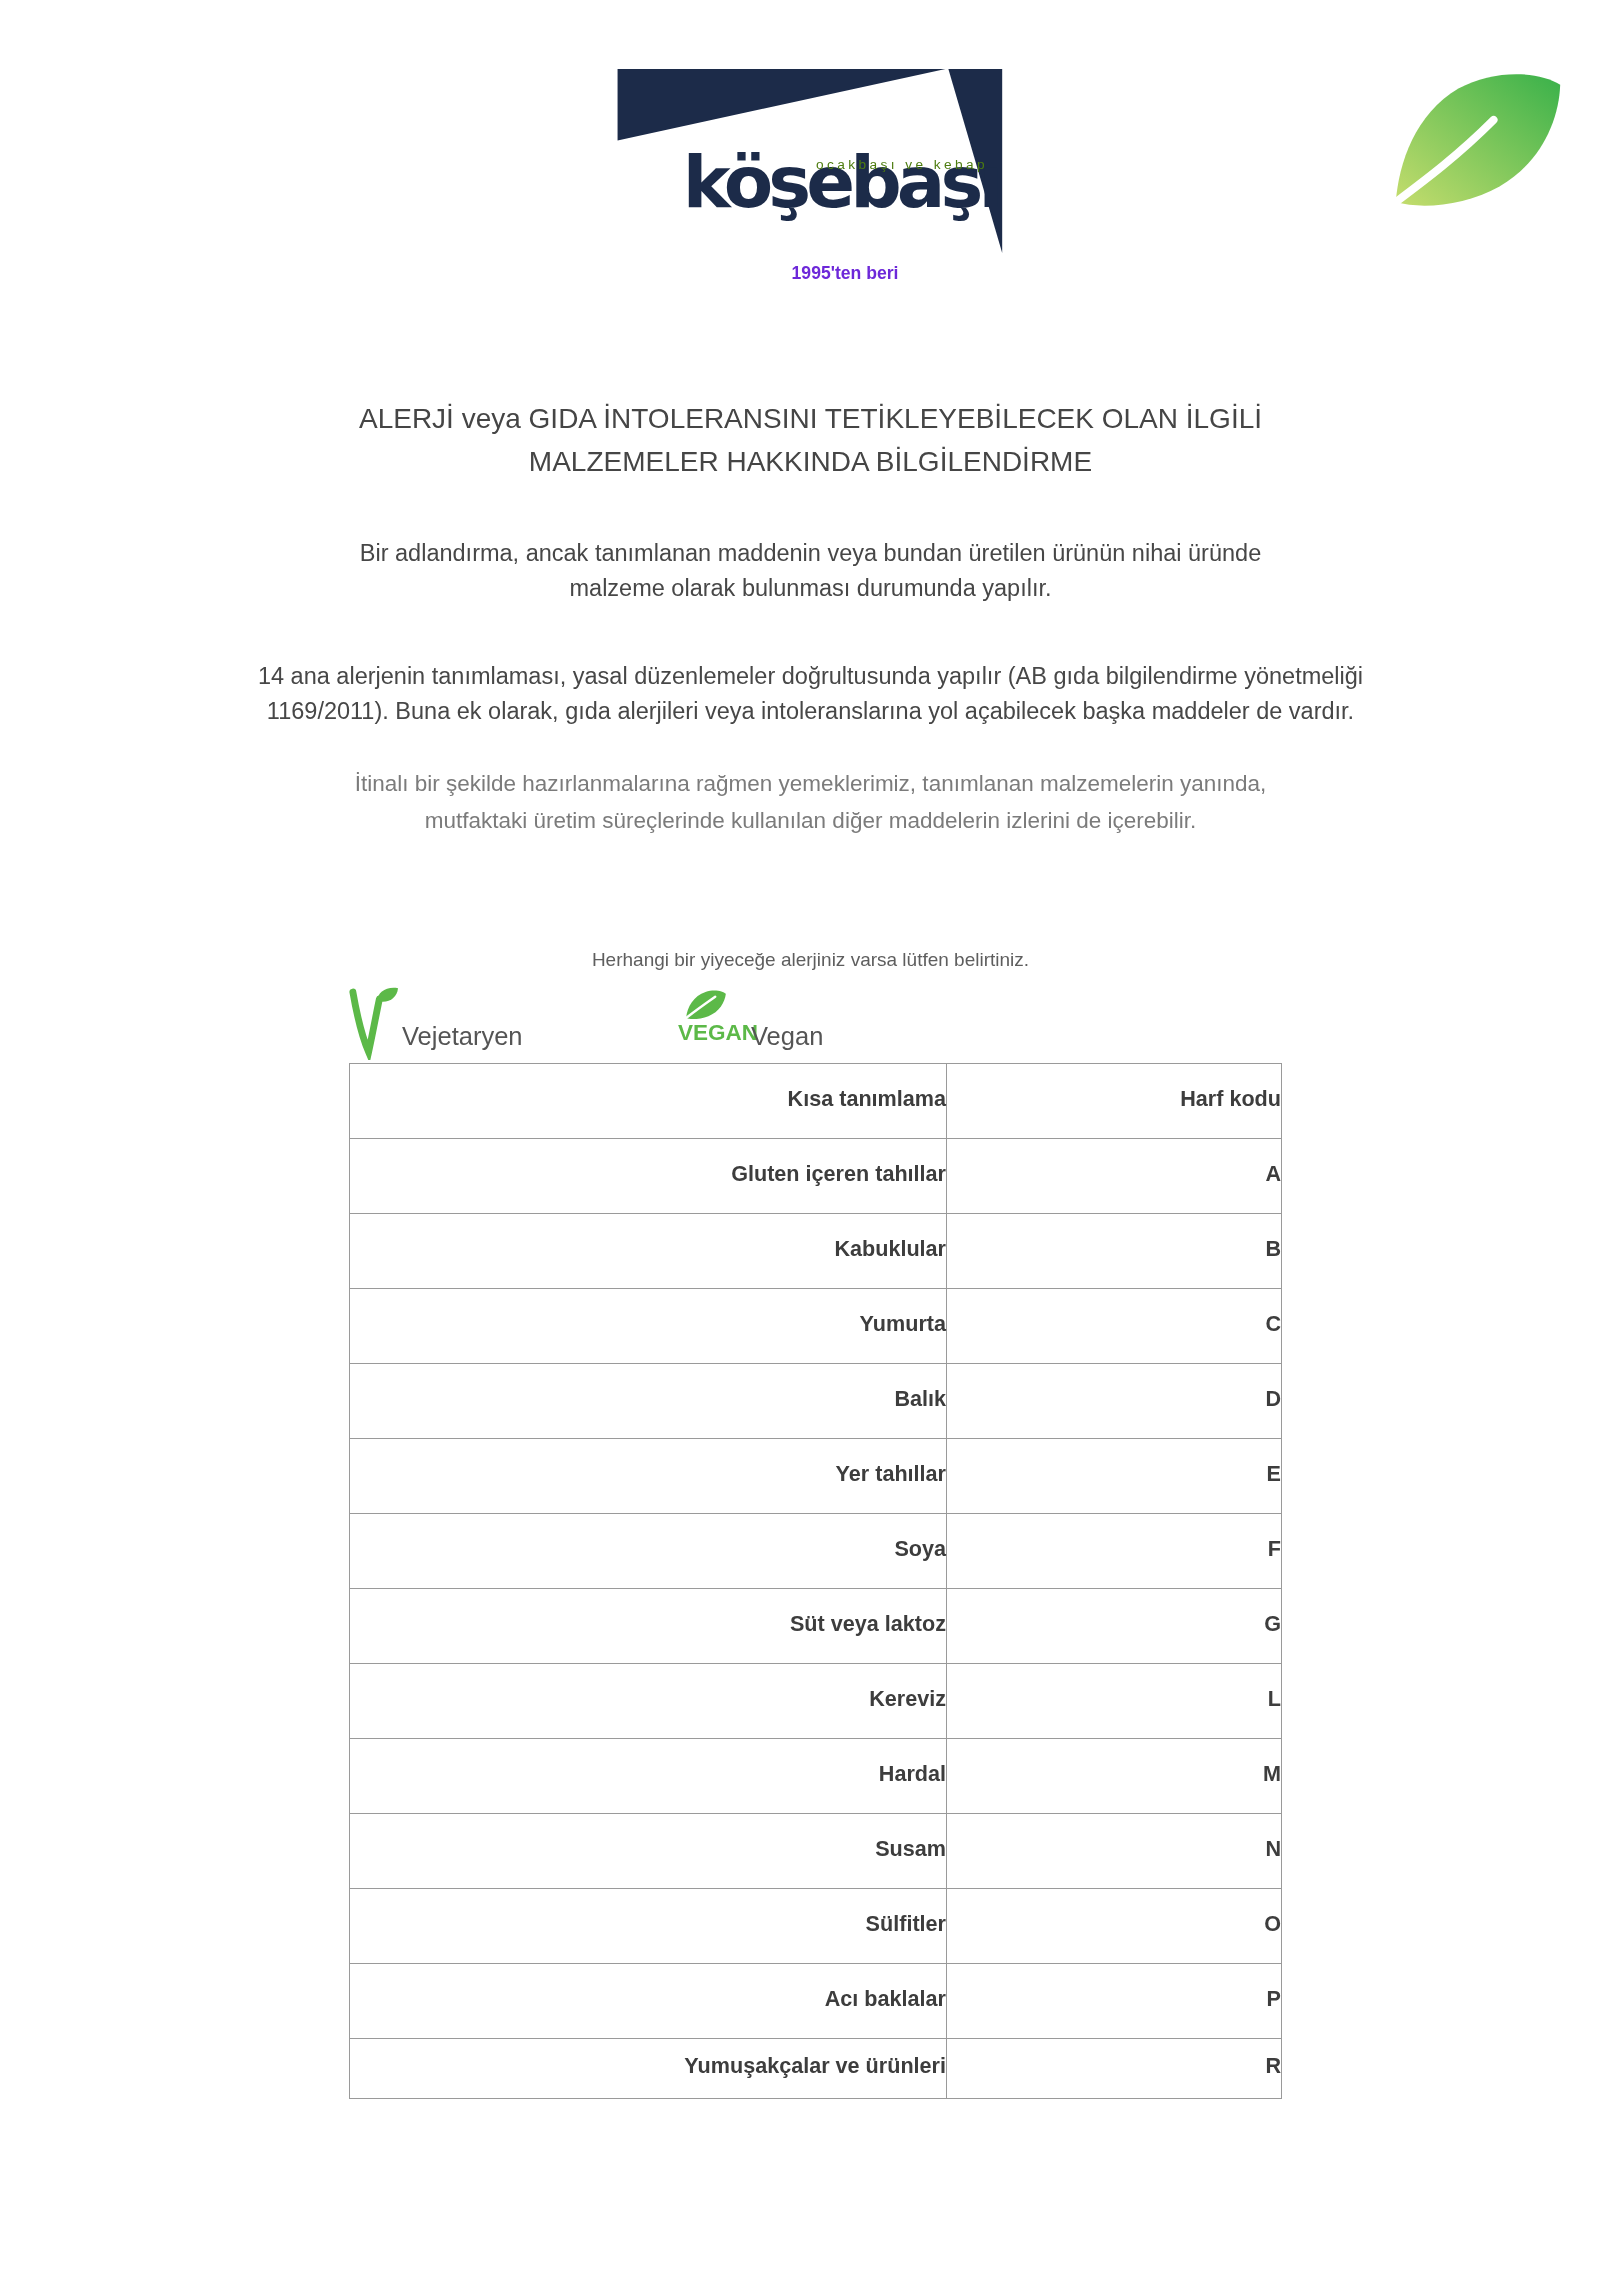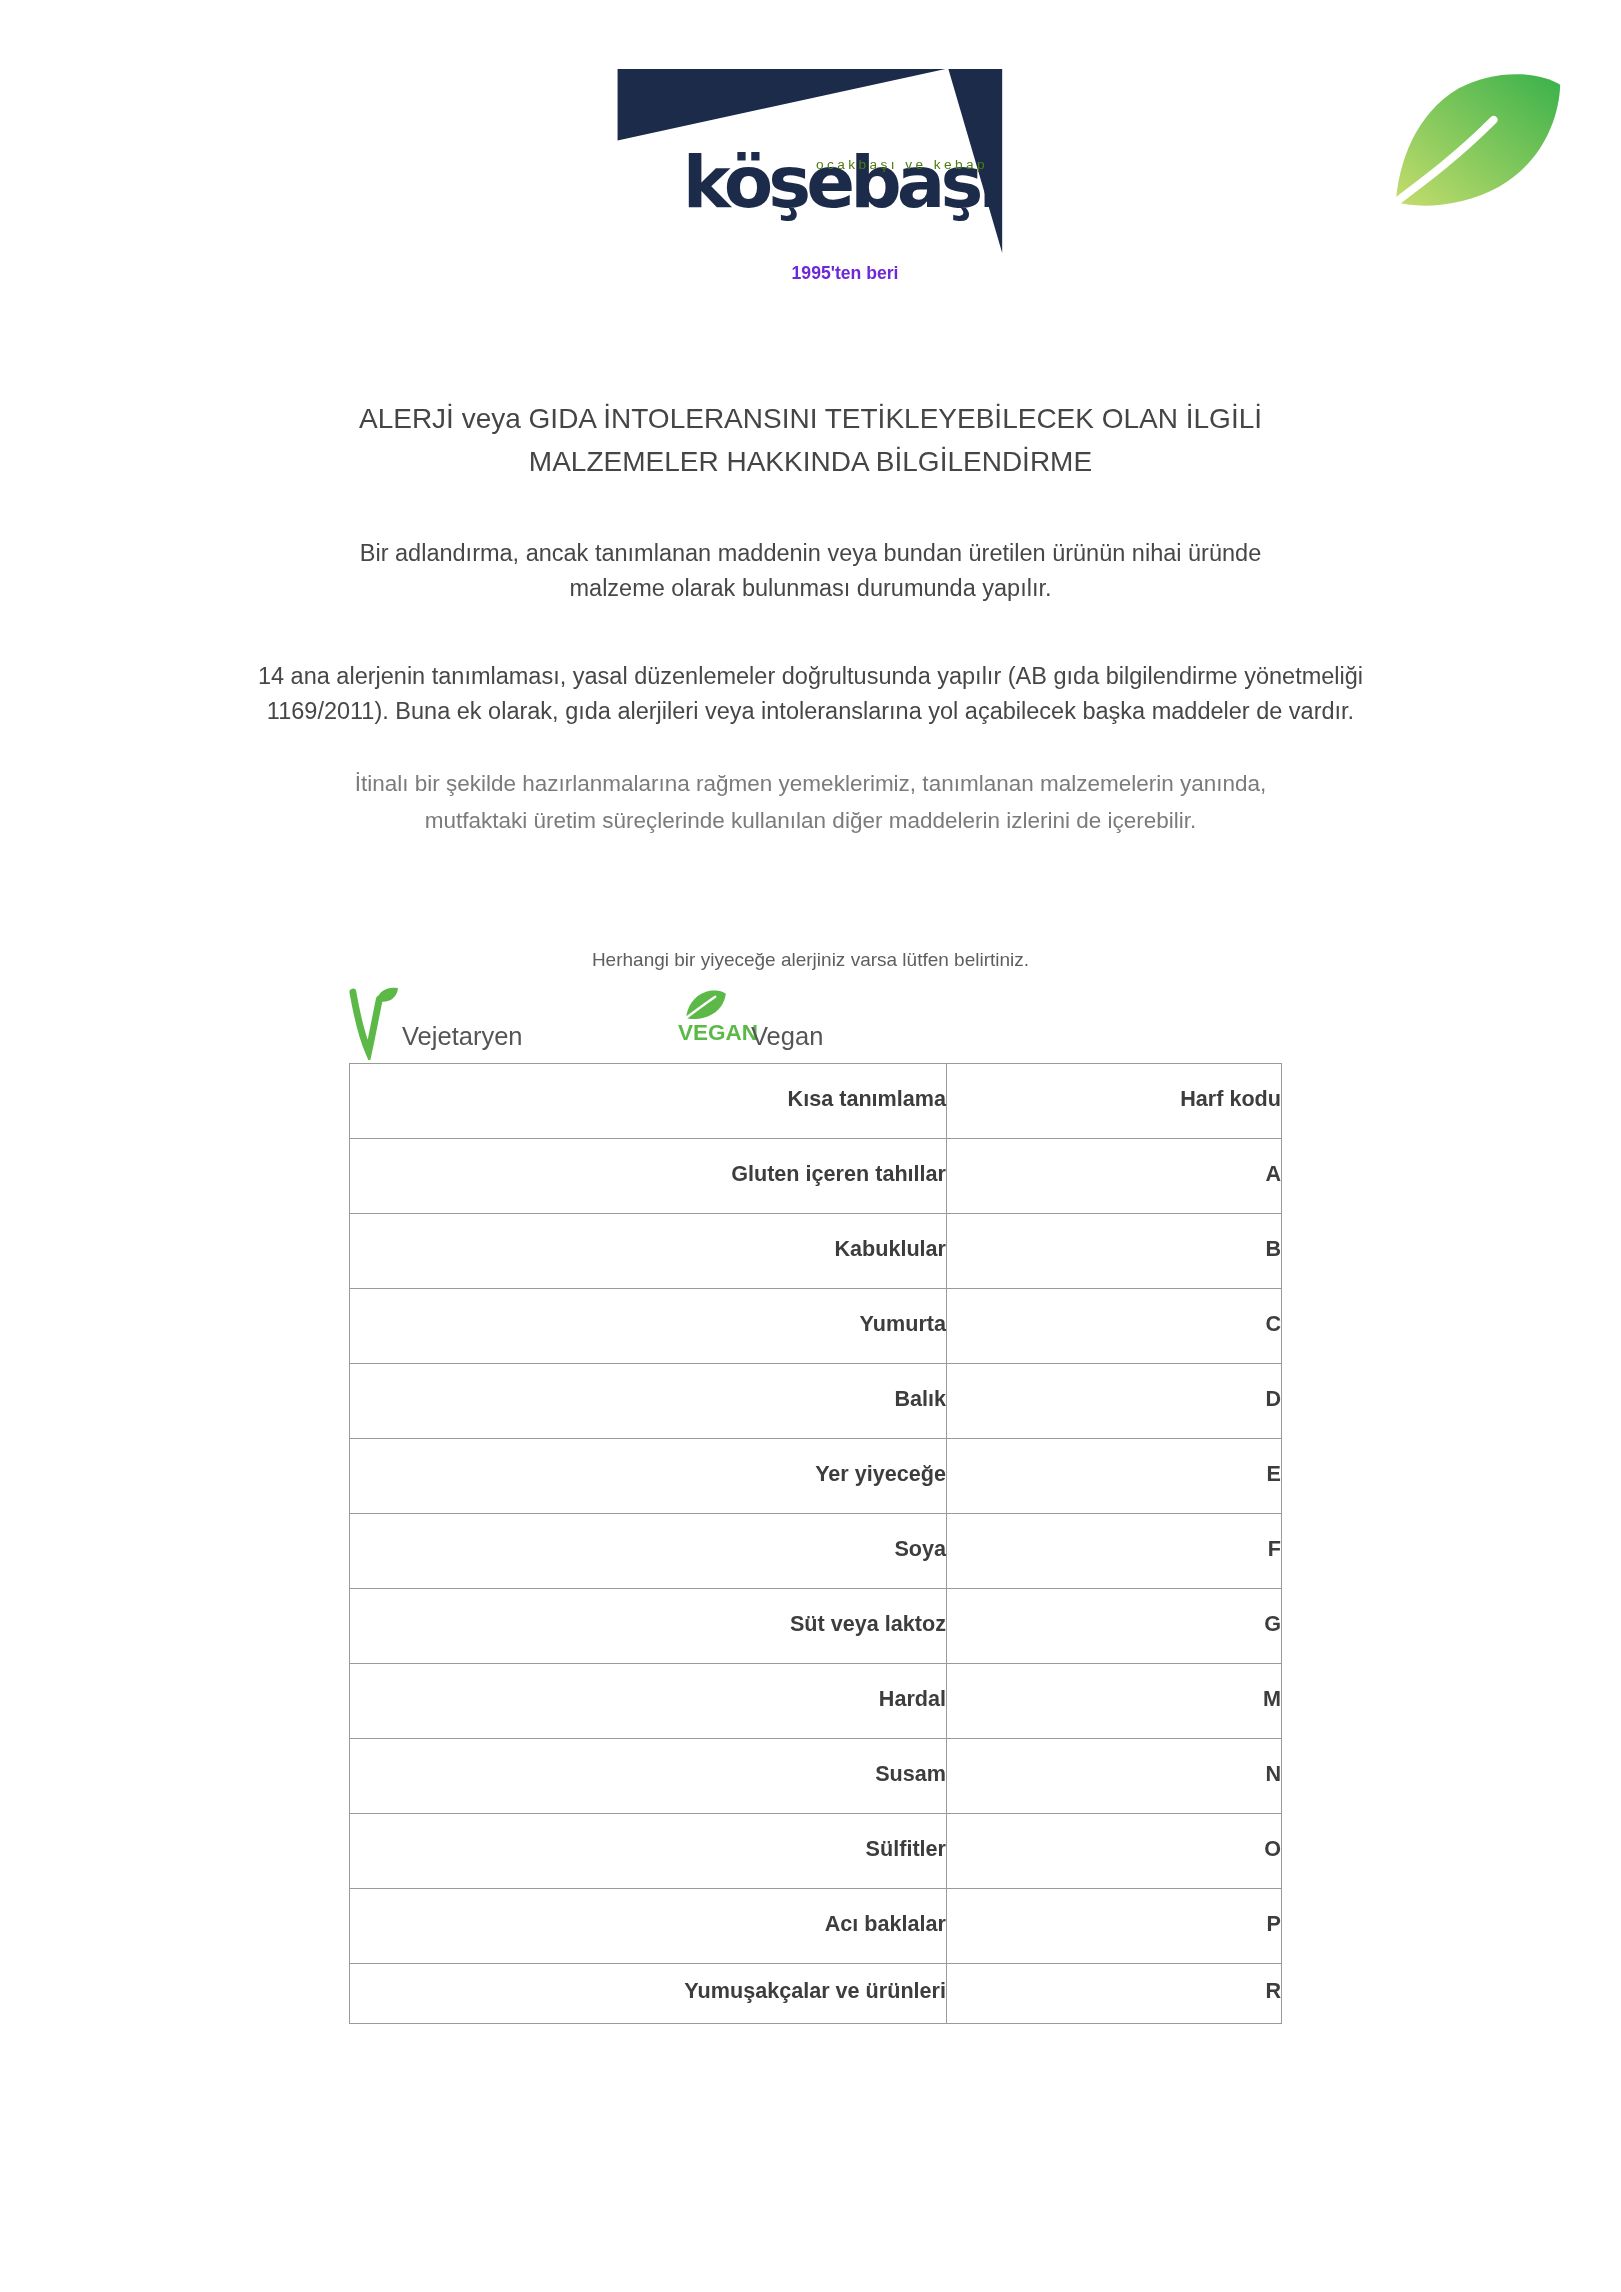--- a/index.html
+++ b/index.html
@@ -156,32 +156,36 @@
       </tr>
   <tr>
         <td>Yumurta</td>
         <td>C</td>
       </tr>
   <tr>
         <td>Balık</td>
         <td>D</td>
       </tr>
   <tr>
-        <td>Yer yiyeceğe</td>
+        <td>Yer tahıllar</td>
         <td>E</td>
       </tr>
   <tr>
         <td>Soya</td>
         <td>F</td>
       </tr>
   <tr>
         <td>Süt veya laktoz</td>
         <td>G</td>
       </tr>
   <tr>
+        <td>Kereviz</td>
+        <td>L</td>
+      </tr>
+  <tr>
         <td>Hardal</td>
         <td>M</td>
       </tr>
   <tr>
         <td>Susam</td>
         <td>N</td>
       </tr>
   <tr>
         <td>Sülfitler</td>
         <td>O</td>

